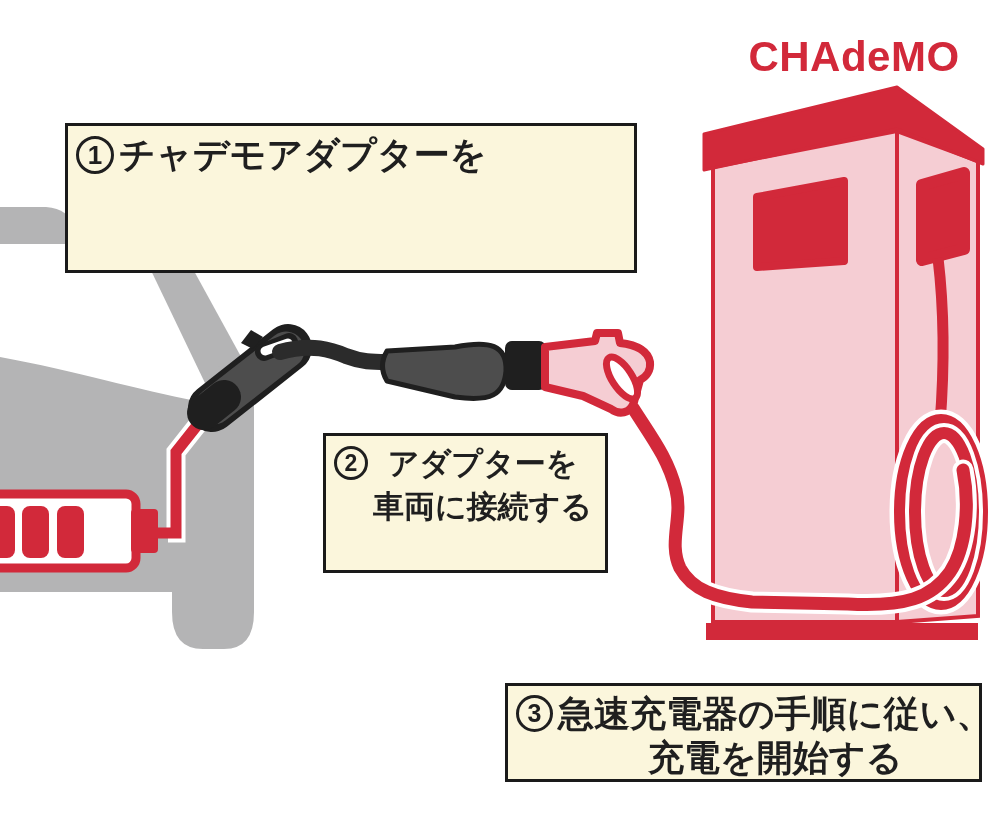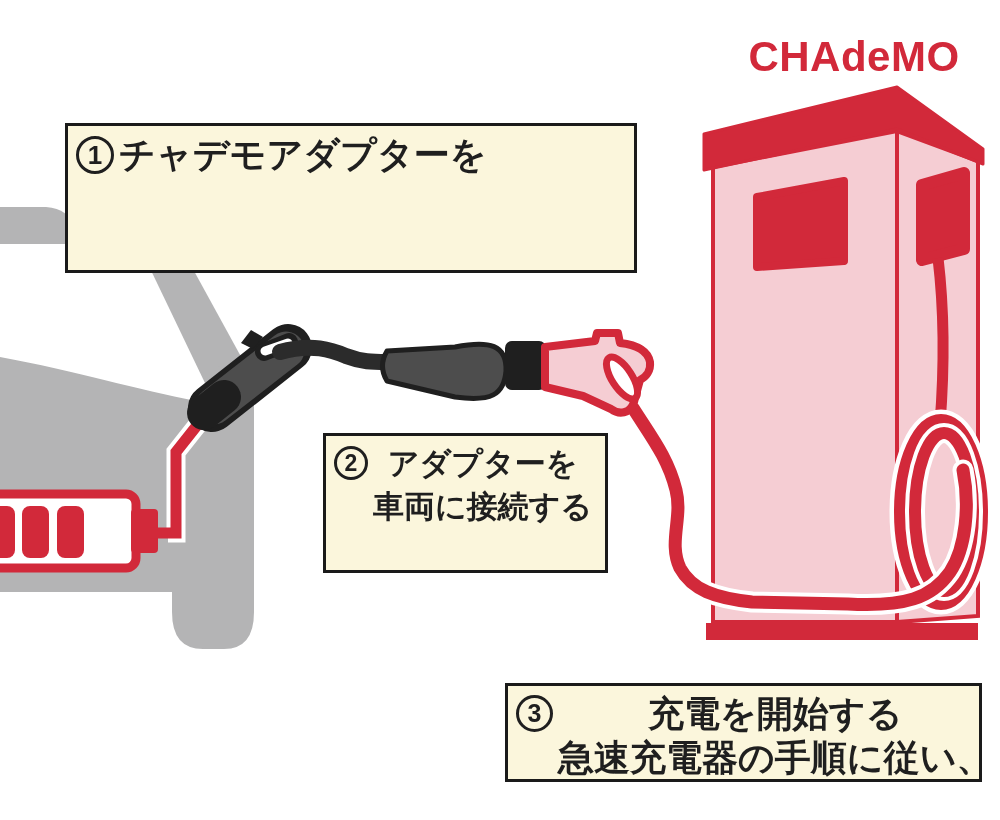--- a/index.html
+++ b/index.html
@@ -132,18 +132,18 @@
     <span class="num">2</span>
     <div class="lines">
       <div>アダプターを</div>
       <div>車両に接続する</div>
     </div>
   </div>
 
   <div class="step-box box3">
     <span class="num">3</span>
     <div class="lines">
+      <div>急速充電器の手順に従い、</div>
       <div>充電を開始する</div>
-      <div>急速充電器の手順に従い、</div>
     </div>
   </div>
 
 </div>
 
 </body></html>

